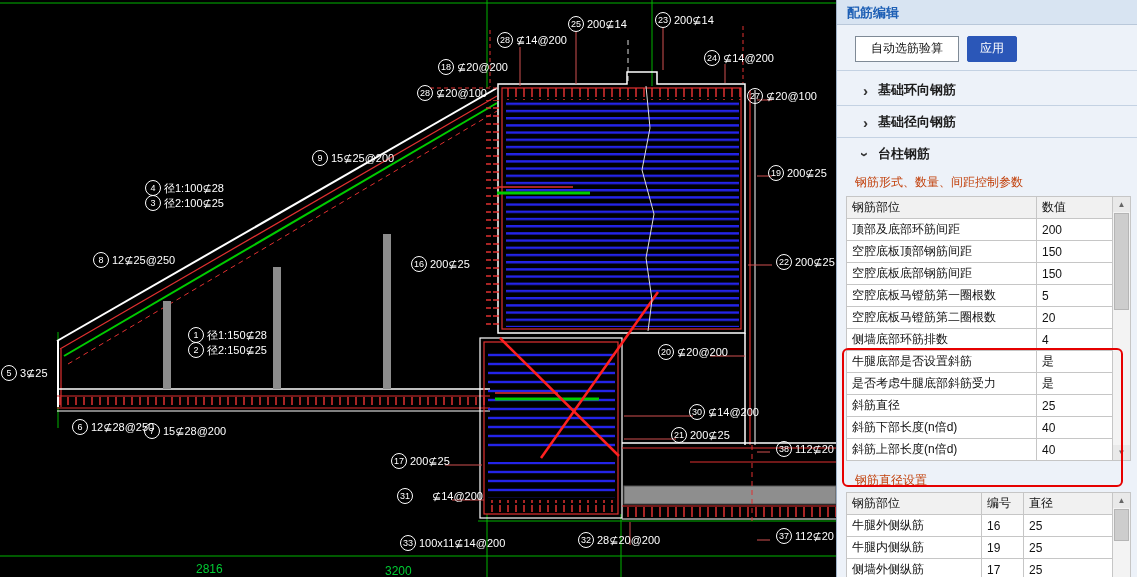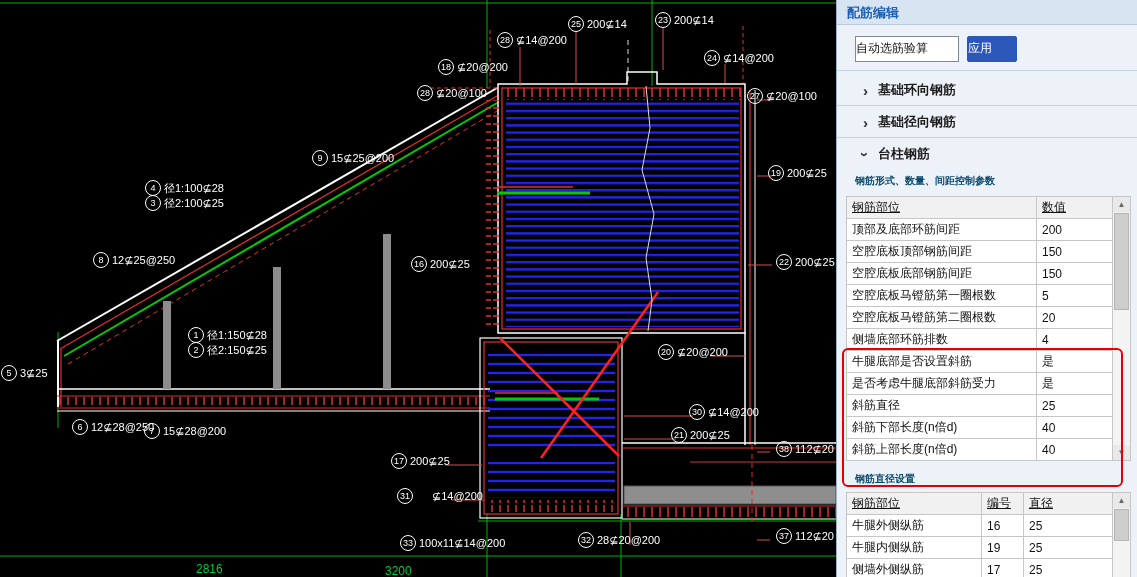--- a/index.html
+++ b/index.html
@@ -15,33 +15,33 @@
              font-size:9px;line-height:14px;text-align:center;flex:none;}
   .anno-dim{color:#00cc33;font-size:12px;}
 
   
   .panel{position:absolute;left:836px;top:0;width:301px;height:577px;
          background:#edf2f9;border-left:1px solid #9fb2c8;overflow:hidden;font-size:12px;color:#111;}
   .panel .abs{position:absolute;}
   .hr{position:absolute;left:0;width:100%;height:0;border-top:1px solid #c4d2e3;}
   .panel-title{left:10px;top:4px;color:#1d5fb5;font-weight:bold;font-size:13px;}
   .titlebar{left:0;top:0;width:100%;height:24px;background:#d8e4f2;border-bottom:1px solid #b9c8da;}
-  .btn{display:inline-block;text-align:left;font-size:12px;line-height:22px;cursor:pointer;}
+  .btn{display:inline-block;text-align:center;font-size:12px;line-height:22px;cursor:pointer;}
   .btn-auto{left:18px;top:36px;width:102px;height:24px;background:#fff;border:1px solid #7f8a96;}
   .btn-apply{left:130px;top:36px;width:48px;height:24px;background:#2b57b8;color:#fff;border:1px solid #2b57b8;border-radius:2px;}
   .section{height:24px;display:flex;align-items:center;gap:10px;font-weight:bold;font-size:13px;color:#1c1c1c;left:26px;}
   .chev{display:inline-block;font-size:15px;color:#333;transform-origin:center;}
   .chev.open{transform:rotate(90deg);}
-  .group-label{font-weight:bold;font-size:10px;color:#0c4a6e;}
+  .group-label{font-weight:normal;font-size:12px;color:#c2410c;}
 
   .tablewrap{display:flex;align-items:stretch;background:#fff;}
   table.grid{border-collapse:collapse;table-layout:fixed;background:#fff;}
   table.grid th,table.grid td{border:1px solid #c6c6c6;height:21px;padding:0 5px;
       font-size:12px;font-weight:normal;text-align:left;overflow:hidden;white-space:nowrap;}
-  table.grid th{background:#f1f1f1;text-decoration:underline;}
+  table.grid th{background:#f1f1f1;}
   .sbar{width:17px;background:#f3f3f3;border:1px solid #c6c6c6;border-left:none;
         display:flex;flex-direction:column;justify-content:space-between;align-items:center;}
   .sbar .ar{font-size:8px;color:#666;line-height:15px;height:15px;width:100%;text-align:center;background:#e9e9e9;}
   .sbar .thumb{width:13px;background:#cdcdcd;border:1px solid #b5b5b5;margin:1px 0;}
   .sbar .space{flex:1;}
 
   .red-box{position:absolute;border:2px solid #e60000;border-radius:6px;z-index:30;pointer-events:none;}
 </style>
 </head>
 <body>

